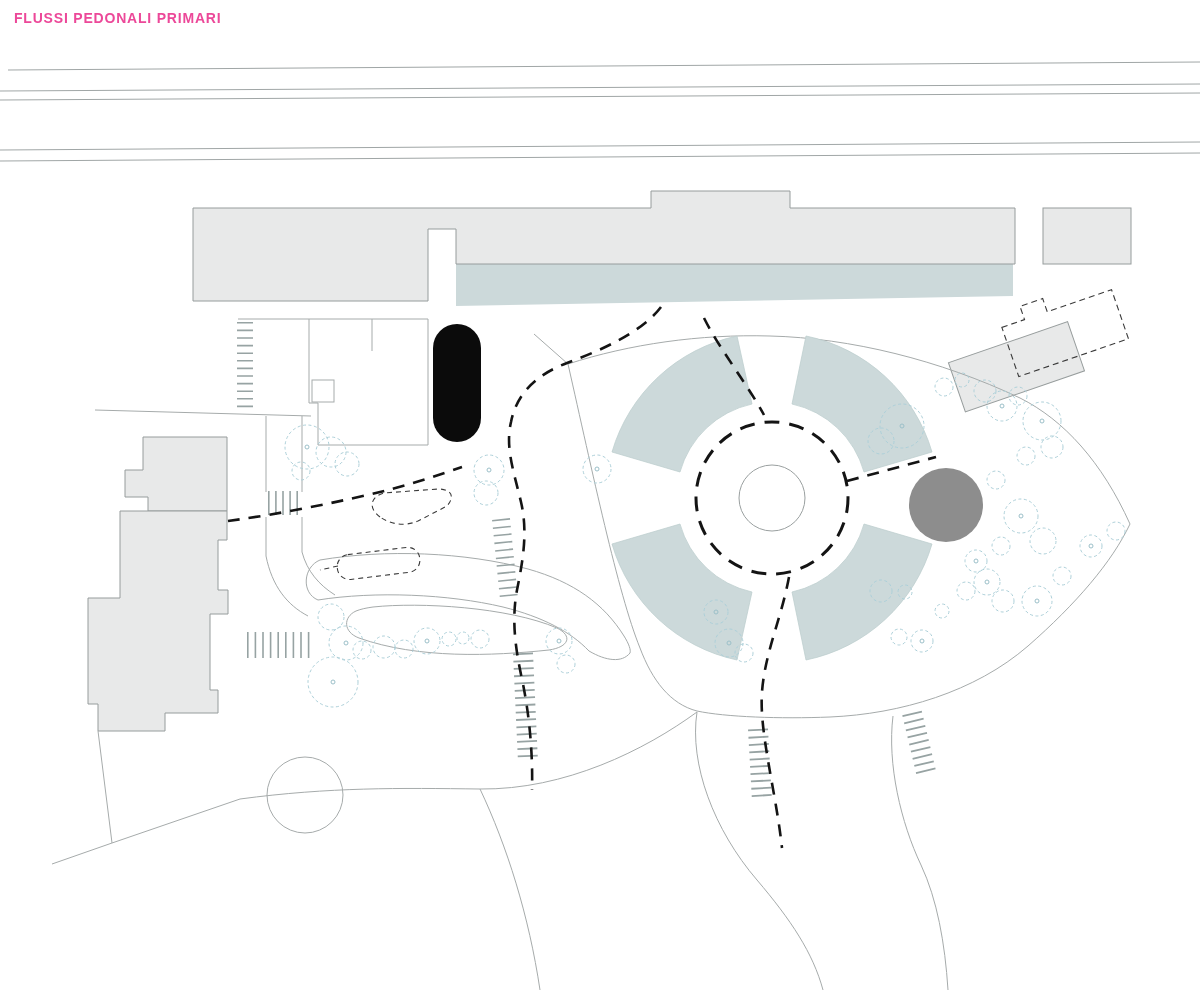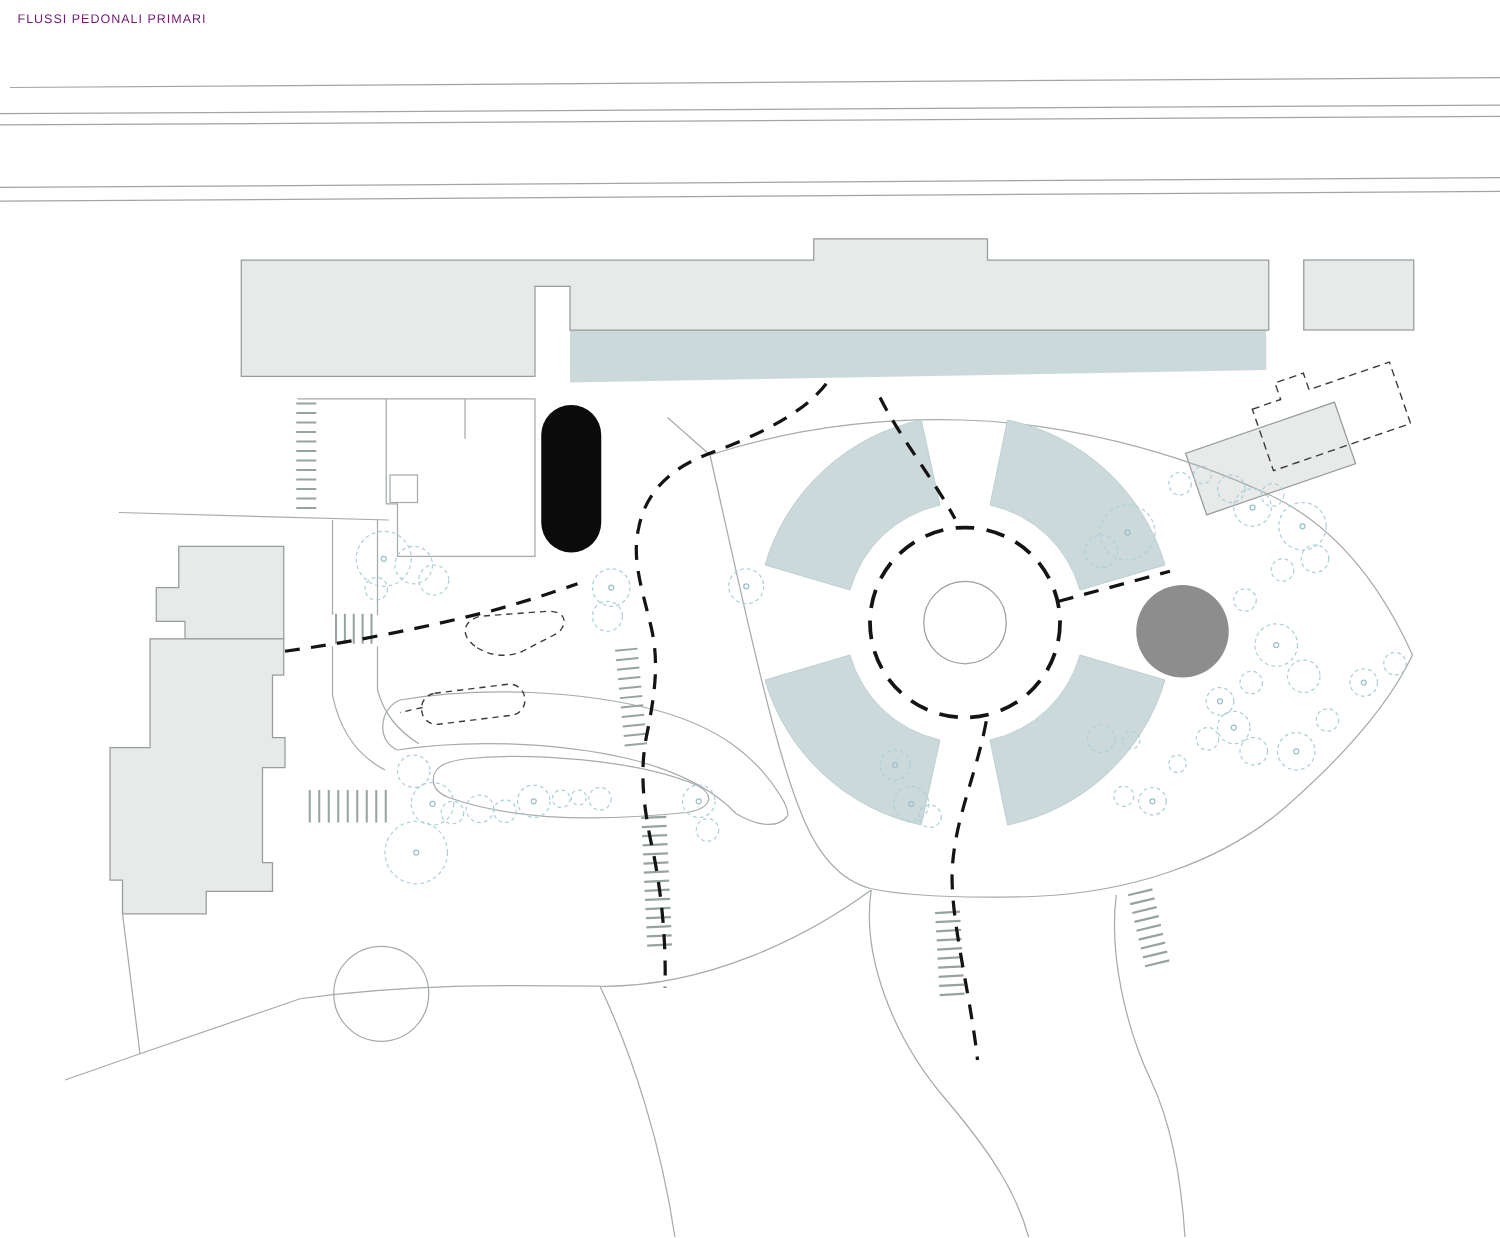--- a/index.html
+++ b/index.html
@@ -1,19 +1,19 @@
 <!DOCTYPE html>
 <html><head>
 <meta charset="utf-8">
 <style>
   html,body{margin:0;padding:0;background:#ffffff;}
   .stage{position:relative;width:1200px;height:990px;background:#fff;overflow:hidden;
          font-family:"Liberation Sans", sans-serif;}
-  .plan-title{position:absolute;top:10px;left:14px;font-size:10px;letter-spacing:.8px;
-              color:#701a75;font-weight:400;}
+  .plan-title{position:absolute;top:10px;left:14px;font-size:14px;letter-spacing:.8px;
+              color:#ec4899;font-weight:700;}
   svg{position:absolute;inset:0;display:block;}
 </style>
 </head>
 <body>
 
 <div class="stage">
 
   <div class="plan-title">FLUSSI PEDONALI PRIMARI</div>
 
   <svg width="1200" height="990" viewBox="0 0 1200 990">

